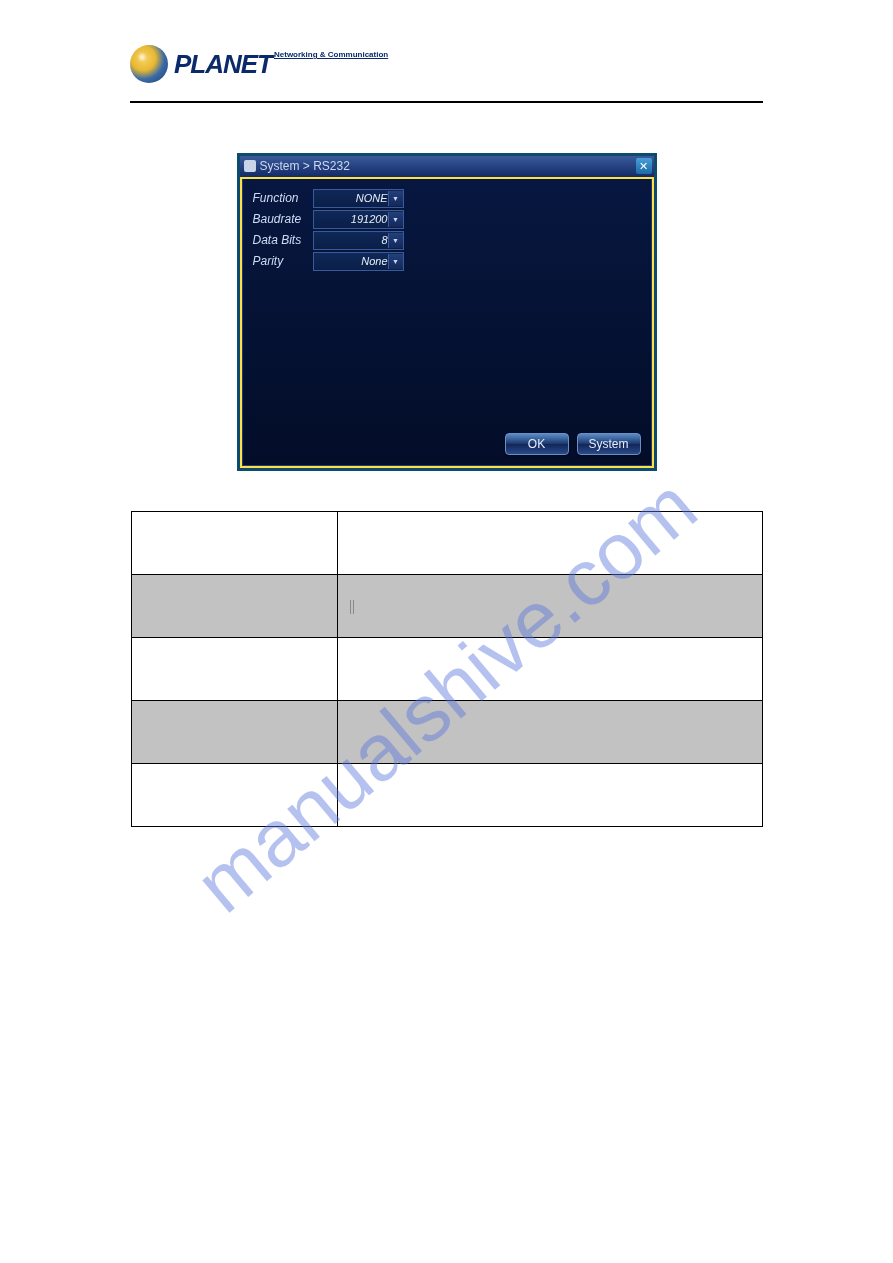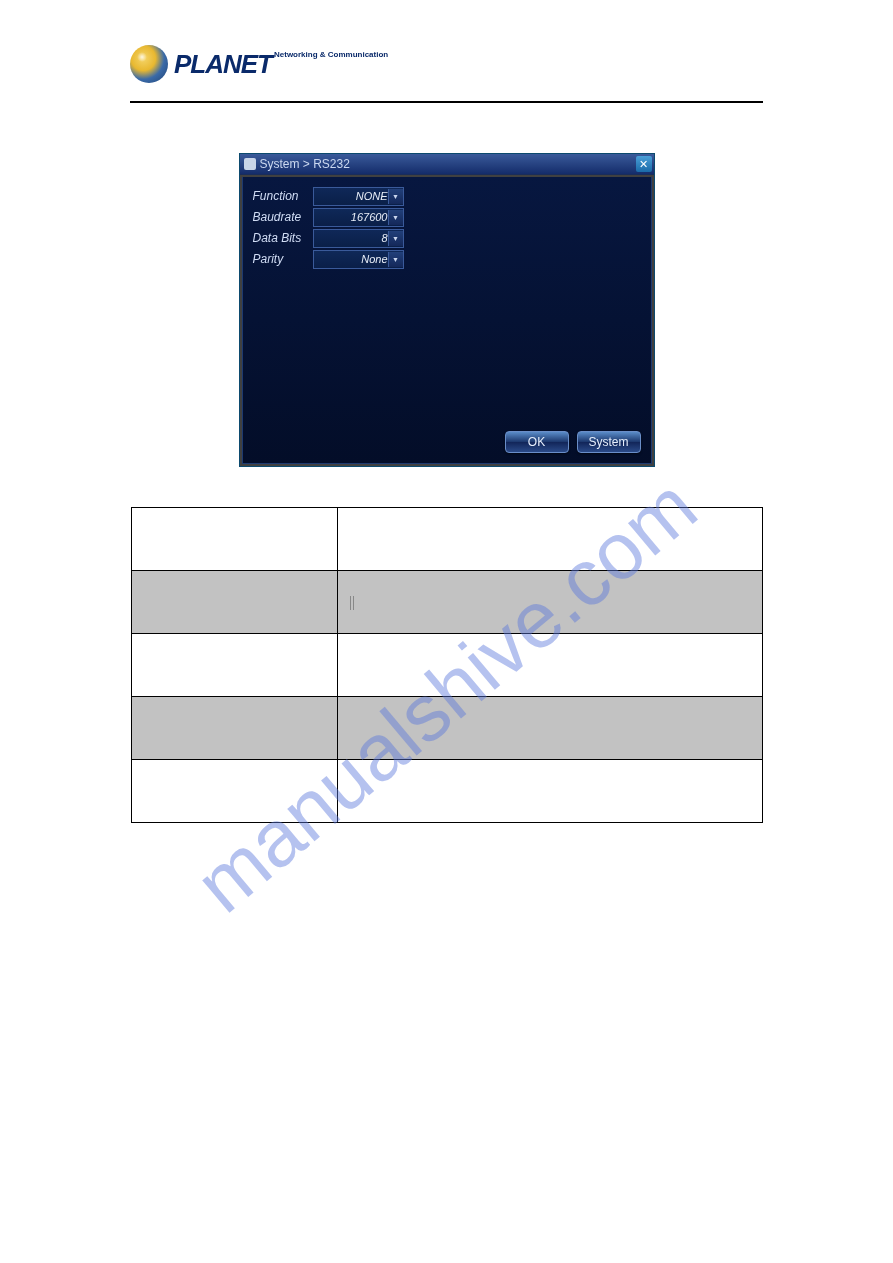--- a/index.html
+++ b/index.html
@@ -50,35 +50,36 @@
     color: #0a2a6a;
     font-size: 26px;
     letter-spacing: -1px;
   }
   .logo-sub {
     color: #0a2a6a;
     font-size: 8px;
     font-weight: bold;
     margin-top: 0px;
     margin-left: 2px;
+    text-decoration: underline;
   }
   .hr {
     border: none;
     border-top: 2px solid #000;
     margin: 18px 0 50px 0;
   }
   .dialog-wrap {
     display: flex;
     justify-content: center;
     margin-bottom: 40px;
   }
   .dialog {
     width: 414px;
-    background: #404040;
-    border: 1px solid #0c4a6e;
+    background: #fde047;
+    border: 3px solid #0c4a6e;
     position: relative;
   }
   .titlebar {
     height: 20px;
     background: linear-gradient(#3a5a9a, #142c6a);
     display: flex;
     align-items: center;
     padding: 0 4px;
     border-bottom: 1px solid #1a2d5a;
     position: relative;
@@ -248,21 +249,21 @@
           <span class="form-label">Function</span>
           <div class="select">
             <span>NONE</span>
             <span class="select-arrow">▼</span>
           </div>
         </div>
 
         <div class="form-row">
           <span class="form-label">Baudrate</span>
           <div class="select">
-            <span>167600</span>
+            <span>191200</span>
             <span class="select-arrow">▼</span>
           </div>
         </div>
 
         <div class="form-row">
           <span class="form-label">Data Bits</span>
           <div class="select">
             <span>8</span>
             <span class="select-arrow">▼</span>
           </div>

